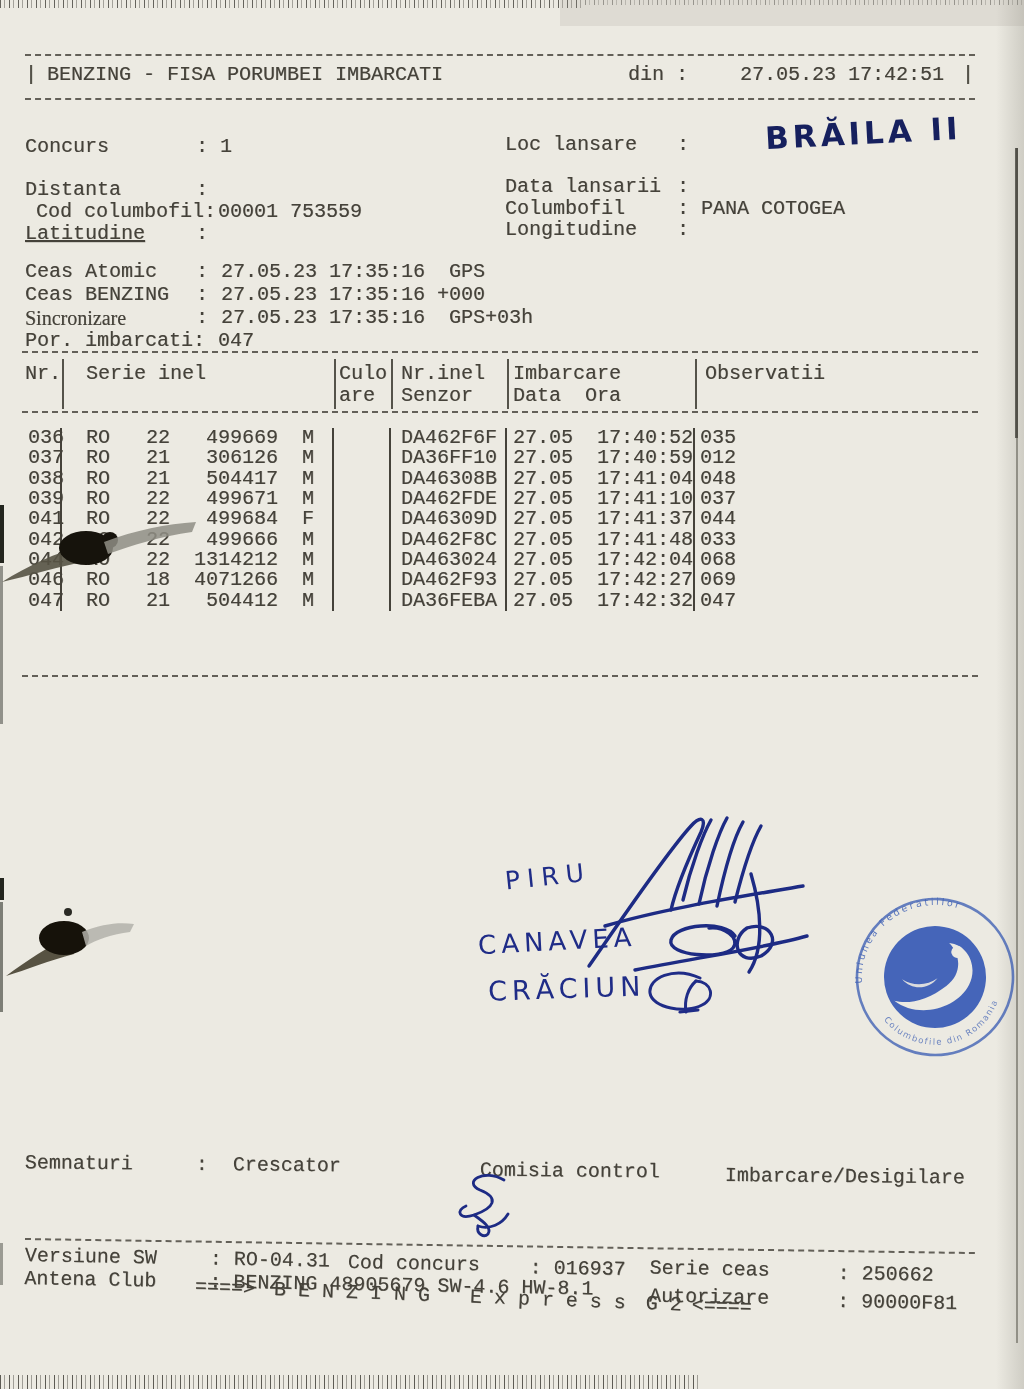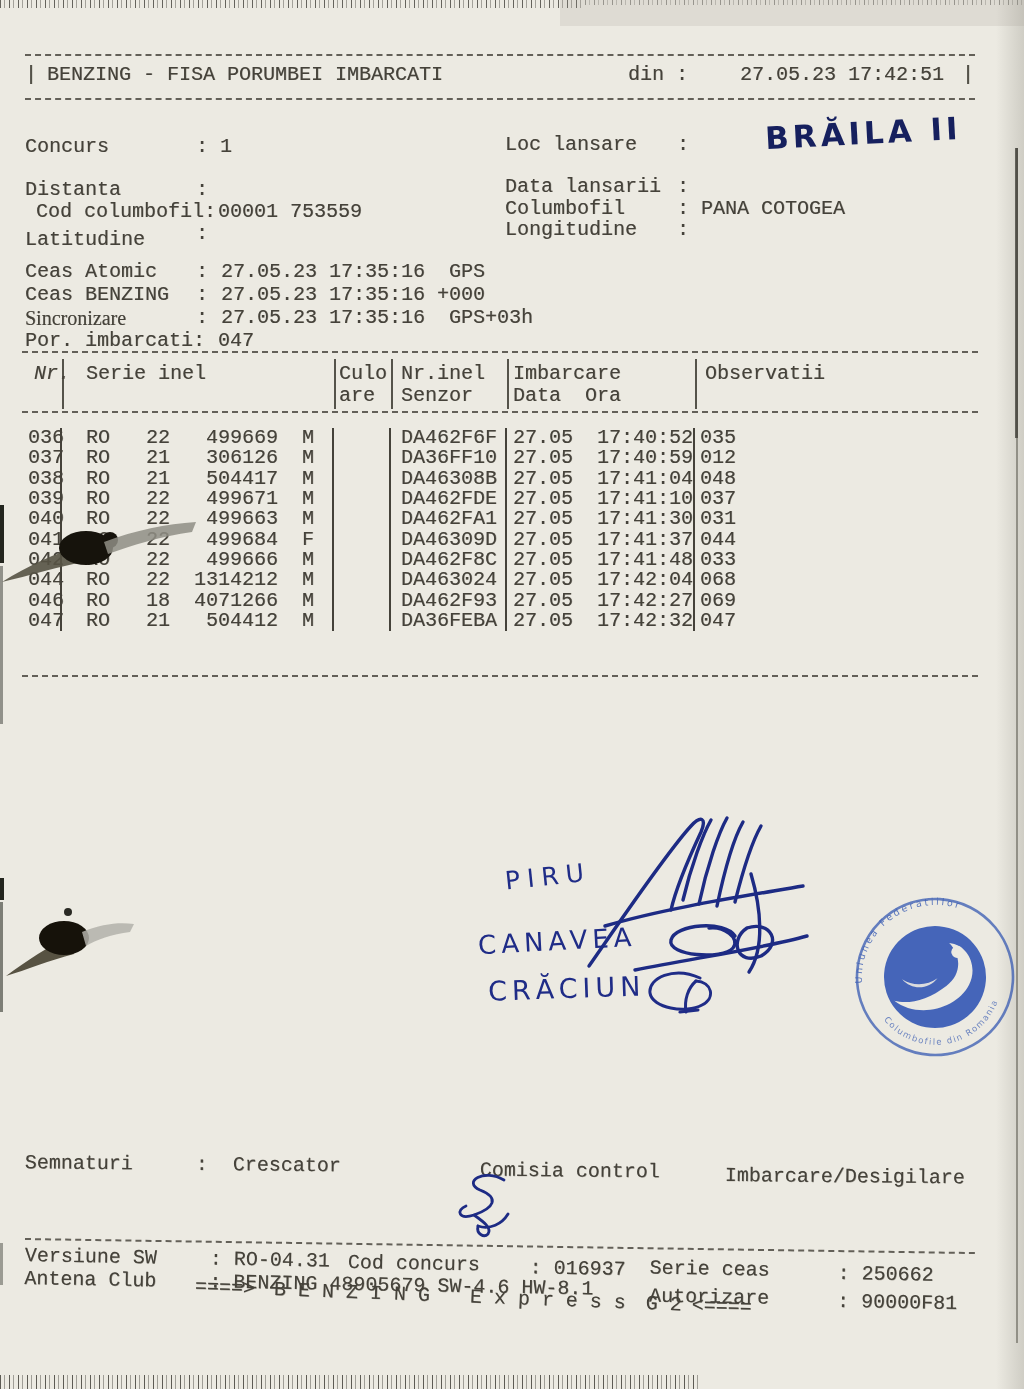--- a/index.html
+++ b/index.html
@@ -78,42 +78,42 @@
 <span class="abs print" style="left:196px;top:179px;">:</span>
 <span class="abs print" style="left:505px;top:176px;">Data lansarii</span>
 <span class="abs print" style="left:677px;top:176px;">:</span>
 
 <span class="abs print" style="left:36px;top:201px;">Cod columbofil:</span>
 <span class="abs print" style="left:218px;top:201px;">00001 753559</span>
 <span class="abs print" style="left:505px;top:198px;">Columbofil</span>
 <span class="abs print" style="left:677px;top:198px;">:</span>
 <span class="abs print" style="left:701px;top:198px;">PANA COTOGEA</span>
 
-<span class="abs print" style="left:25px;top:229px;">Latitudine</span>
+<span class="abs print" style="left:25px;top:223px;text-decoration:underline;">Latitudine</span>
 <span class="abs print" style="left:196px;top:223px;">:</span>
 <span class="abs print" style="left:505px;top:219px;">Longitudine</span>
 <span class="abs print" style="left:677px;top:219px;">:</span>
 
 <div>
   <span class="abs print" style="left:25px;top:261px;">Ceas Atomic</span>
   <span class="abs print" style="left:196px;top:261px;">:</span>
   <span class="abs print" style="left:221px;top:261px;">27.05.23 17:35:16  GPS</span>
   <span class="abs print" style="left:25px;top:284px;">Ceas BENZING</span>
   <span class="abs print" style="left:196px;top:284px;">:</span>
   <span class="abs print" style="left:221px;top:284px;">27.05.23 17:35:16 +000</span>
   <span class="abs print" style="left:25px;top:307px;font-family:Liberation Serif, serif;">Sincronizare</span>
   <span class="abs print" style="left:196px;top:307px;">:</span>
   <span class="abs print" style="left:221px;top:307px;">27.05.23 17:35:16  GPS+03h</span>
   <span class="abs print" style="left:25px;top:330px;">Por. imbarcati:</span>
   <span class="abs print" style="left:218px;top:330px;">047</span>
 </div>
 
 <div class="dash" style="left:22px;top:351px;width:956px;"></div>
 
-<span class="abs print" style="left:34px;top:363px;font-style:italic;">Nr.</span>
+<span class="abs print" style="left:25px;top:363px;">Nr.</span>
 <span class="abs print" style="left:86px;top:363px;font-family:Liberation Mono, monospace;">Serie inel</span>
 <span class="abs print" style="left:339px;top:363px;text-align:center;">Culo</span>
 <span class="abs print" style="left:339px;top:385px;">are</span>
 <span class="abs print" style="left:401px;top:363px;">Nr.inel</span>
 <span class="abs print" style="left:401px;top:385px;">Senzor</span>
 <span class="abs print" style="left:513px;top:363px;">Imbarcare</span>
 <span class="abs print" style="left:513px;top:385px;">Data  Ora</span>
 <span class="abs print" style="left:705px;top:363px;">Observatii</span>
 
 <div class="vbar" style="left:62px;top:359px;height:50px;"></div>
@@ -149,28 +149,20 @@
       <div class="tcell cell-imbarcare">27.05  17:41:04</div>
       <div class="tcell cell-obs">048</div>
     </div>
     <div class="trow">
       <div class="tcell cell-nr">039</div>
       <div class="tcell cell-serie">  RO   22   499671  M</div>
       <div class="tcell cell-culoare"></div>
       <div class="tcell cell-senzor">DA462FDE</div>
       <div class="tcell cell-imbarcare">27.05  17:41:10</div>
       <div class="tcell cell-obs">037</div>
-    </div>
-    <div class="trow">
-      <div class="tcell cell-nr">040</div>
-      <div class="tcell cell-serie">  RO   22   499663  M</div>
-      <div class="tcell cell-culoare"></div>
-      <div class="tcell cell-senzor">DA462FA1</div>
-      <div class="tcell cell-imbarcare">27.05  17:41:30</div>
-      <div class="tcell cell-obs">031</div>
     </div>
     <div class="trow">
       <div class="tcell cell-nr">041</div>
       <div class="tcell cell-serie">  RO   22   499684  F</div>
       <div class="tcell cell-culoare"></div>
       <div class="tcell cell-senzor">DA46309D</div>
       <div class="tcell cell-imbarcare">27.05  17:41:37</div>
       <div class="tcell cell-obs">044</div>
     </div>
     <div class="trow">

